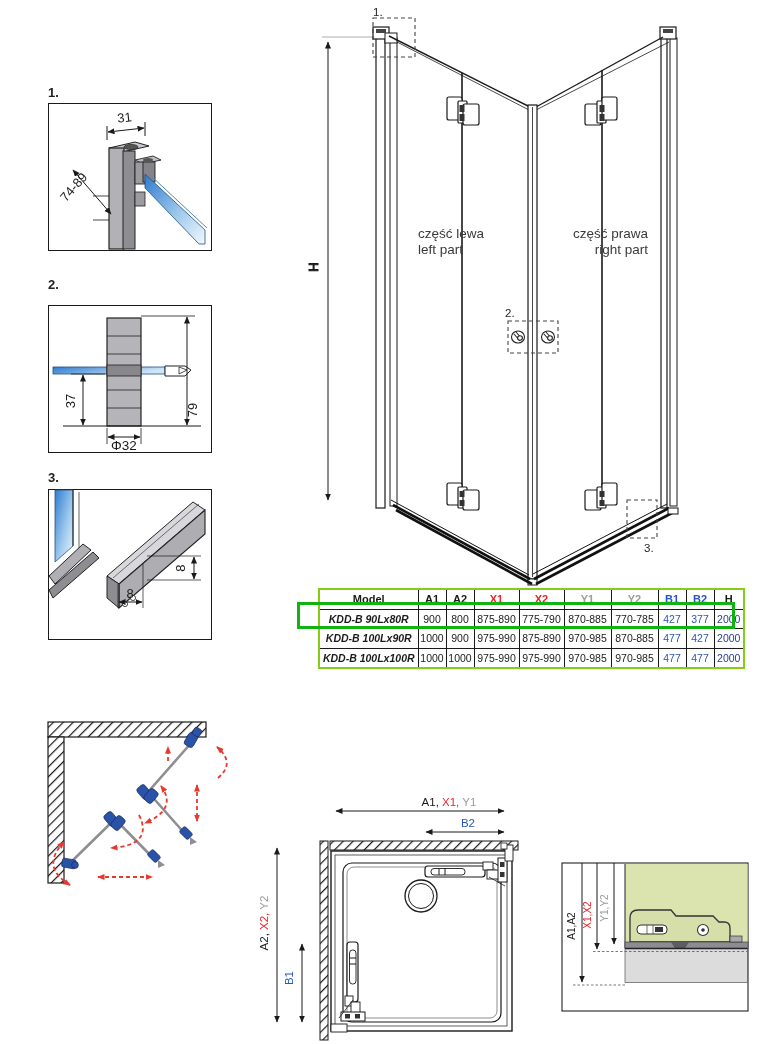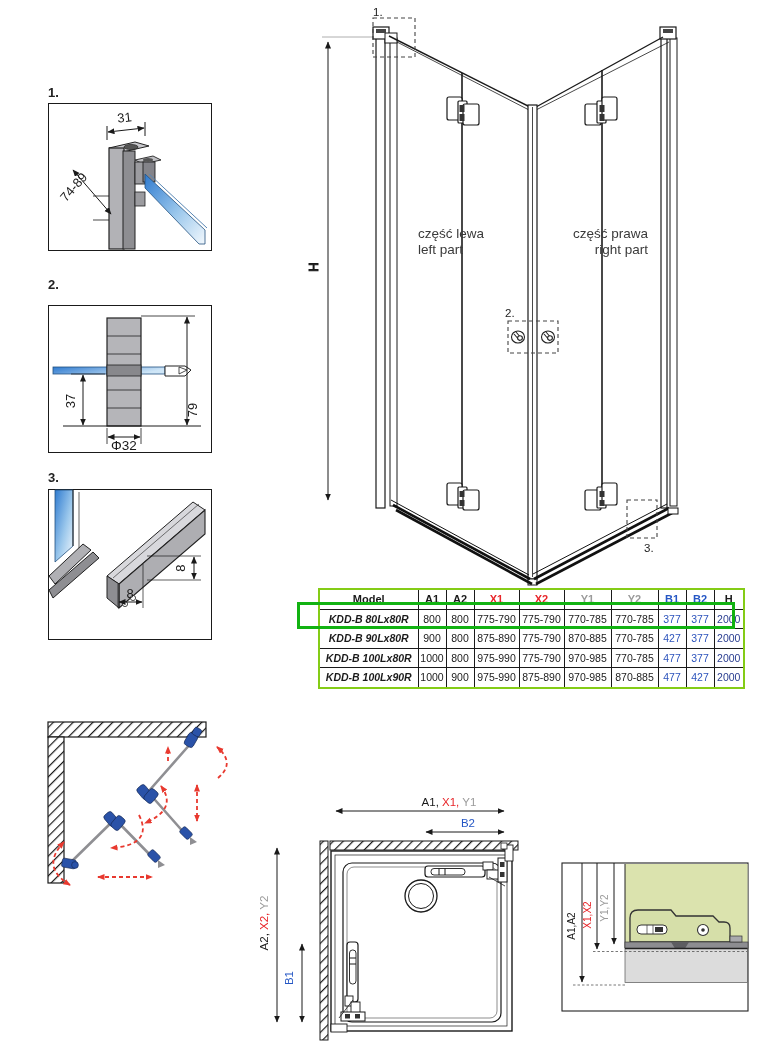--- a/index.html
+++ b/index.html
@@ -288,67 +288,55 @@
           <th style="color: rgb(232, 38, 42);">X2</th>
           <th style="color: rgb(155, 155, 155);">Y1</th>
           <th style="color: rgb(155, 155, 155);">Y2</th>
           <th style="color: rgb(36, 86, 196);">B1</th>
           <th style="color: rgb(36, 86, 196);">B2</th>
           <th style="color: rgb(26, 26, 26);">H</th>
         </tr>
       </thead>
     <tbody>
         <tr>
-          <td class="model">KDD-B 80Lx80R</td>
-          <td style="color: rgb(26, 26, 26);">800</td>
-          <td style="color: rgb(26, 26, 26);">800</td>
-          <td style="color: rgb(26, 26, 26);">775-790</td>
-          <td style="color: rgb(26, 26, 26);">775-790</td>
-          <td style="color: rgb(26, 26, 26);">770-785</td>
-          <td style="color: rgb(26, 26, 26);">770-785</td>
-          <td style="color: rgb(45, 84, 188);">377</td>
-          <td style="color: rgb(45, 84, 188);">377</td>
-          <td style="color: rgb(40, 60, 143);">2000</td>
-        </tr>
-        <tr>
           <td class="model">KDD-B 90Lx80R</td>
           <td style="color: rgb(26, 26, 26);">900</td>
           <td style="color: rgb(26, 26, 26);">800</td>
           <td style="color: rgb(26, 26, 26);">875-890</td>
           <td style="color: rgb(26, 26, 26);">775-790</td>
           <td style="color: rgb(26, 26, 26);">870-885</td>
           <td style="color: rgb(26, 26, 26);">770-785</td>
           <td style="color: rgb(45, 84, 188);">427</td>
-          <td style="color: rgb(45, 84, 188);">377</td>
-          <td style="color: rgb(40, 60, 143);">2000</td>
-        </tr>
-        <tr>
-          <td class="model">KDD-B 100Lx80R</td>
-          <td style="color: rgb(26, 26, 26);">1000</td>
-          <td style="color: rgb(26, 26, 26);">800</td>
-          <td style="color: rgb(26, 26, 26);">975-990</td>
-          <td style="color: rgb(26, 26, 26);">775-790</td>
-          <td style="color: rgb(26, 26, 26);">970-985</td>
-          <td style="color: rgb(26, 26, 26);">770-785</td>
-          <td style="color: rgb(45, 84, 188);">477</td>
           <td style="color: rgb(45, 84, 188);">377</td>
           <td style="color: rgb(40, 60, 143);">2000</td>
         </tr>
         <tr>
           <td class="model">KDD-B 100Lx90R</td>
           <td style="color: rgb(26, 26, 26);">1000</td>
           <td style="color: rgb(26, 26, 26);">900</td>
           <td style="color: rgb(26, 26, 26);">975-990</td>
           <td style="color: rgb(26, 26, 26);">875-890</td>
           <td style="color: rgb(26, 26, 26);">970-985</td>
           <td style="color: rgb(26, 26, 26);">870-885</td>
           <td style="color: rgb(45, 84, 188);">477</td>
           <td style="color: rgb(45, 84, 188);">427</td>
           <td style="color: rgb(40, 60, 143);">2000</td>
         </tr>
+        <tr>
+          <td class="model">KDD-B 100Lx100R</td>
+          <td style="color: rgb(26, 26, 26);">1000</td>
+          <td style="color: rgb(26, 26, 26);">1000</td>
+          <td style="color: rgb(26, 26, 26);">975-990</td>
+          <td style="color: rgb(26, 26, 26);">975-990</td>
+          <td style="color: rgb(26, 26, 26);">970-985</td>
+          <td style="color: rgb(26, 26, 26);">970-985</td>
+          <td style="color: rgb(45, 84, 188);">477</td>
+          <td style="color: rgb(45, 84, 188);">477</td>
+          <td style="color: rgb(40, 60, 143);">2000</td>
+        </tr>
       </tbody>
   </table>
   <div class="row-highlight" style="border-color: rgb(18, 178, 18);"></div>
 
   <svg class="abs" style="left:40px;top:715px" width="200" height="180" viewBox="0 0 200 180">
     <g>
       <rect x="8" y="7" width="158" height="15" fill="url(#hatchP)" stroke="#1a1a1a" stroke-width="1.2"></rect>
       <rect x="8" y="22" width="16" height="146" fill="url(#hatchP)" stroke="#1a1a1a" stroke-width="1.2"></rect>
     </g>
     <g stroke="#8f8f93" stroke-width="2.6" stroke-linecap="round">

